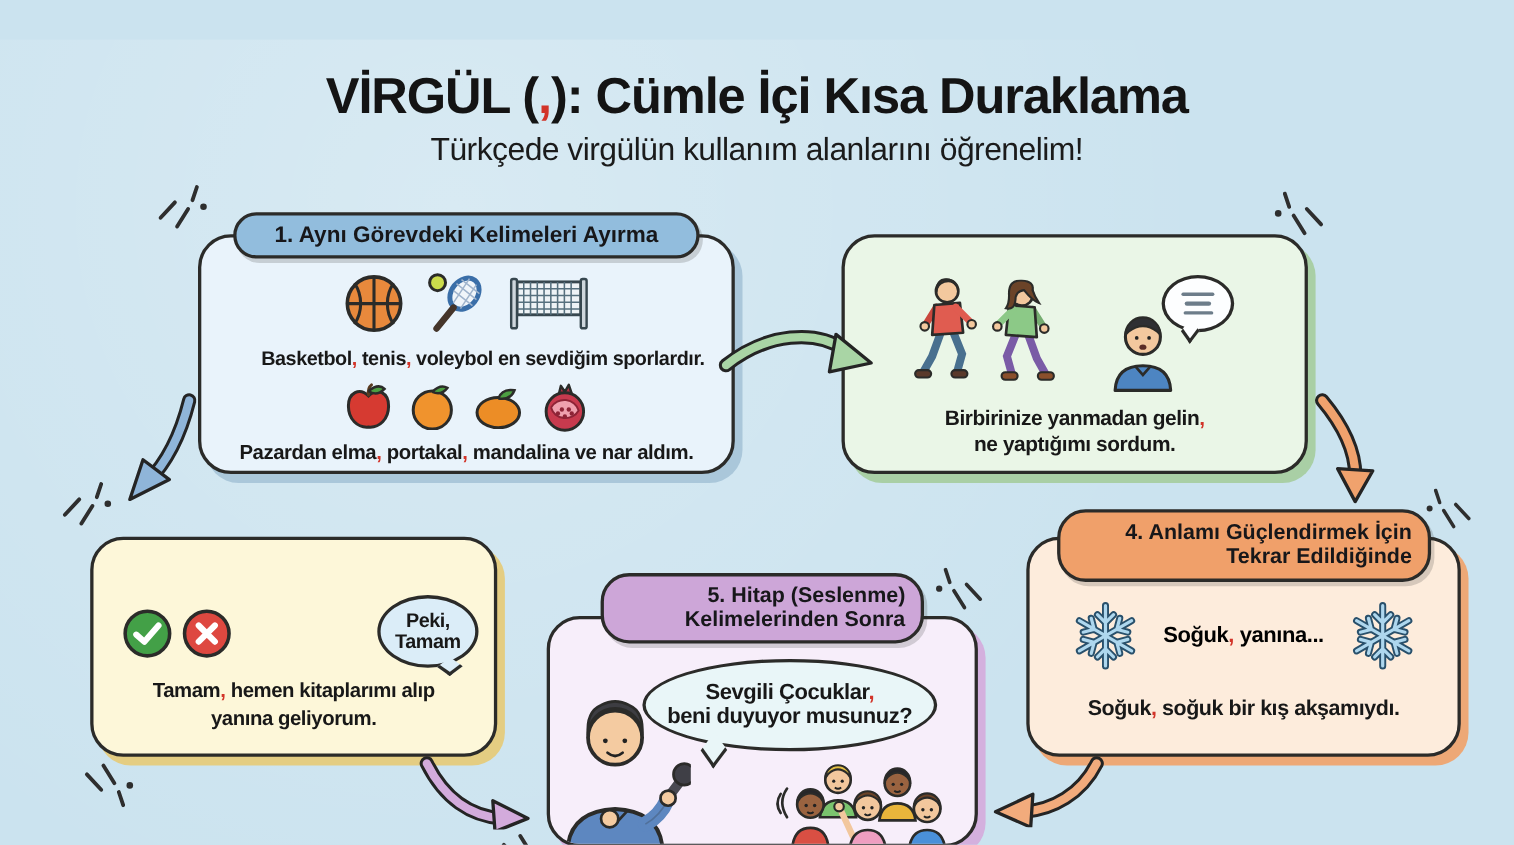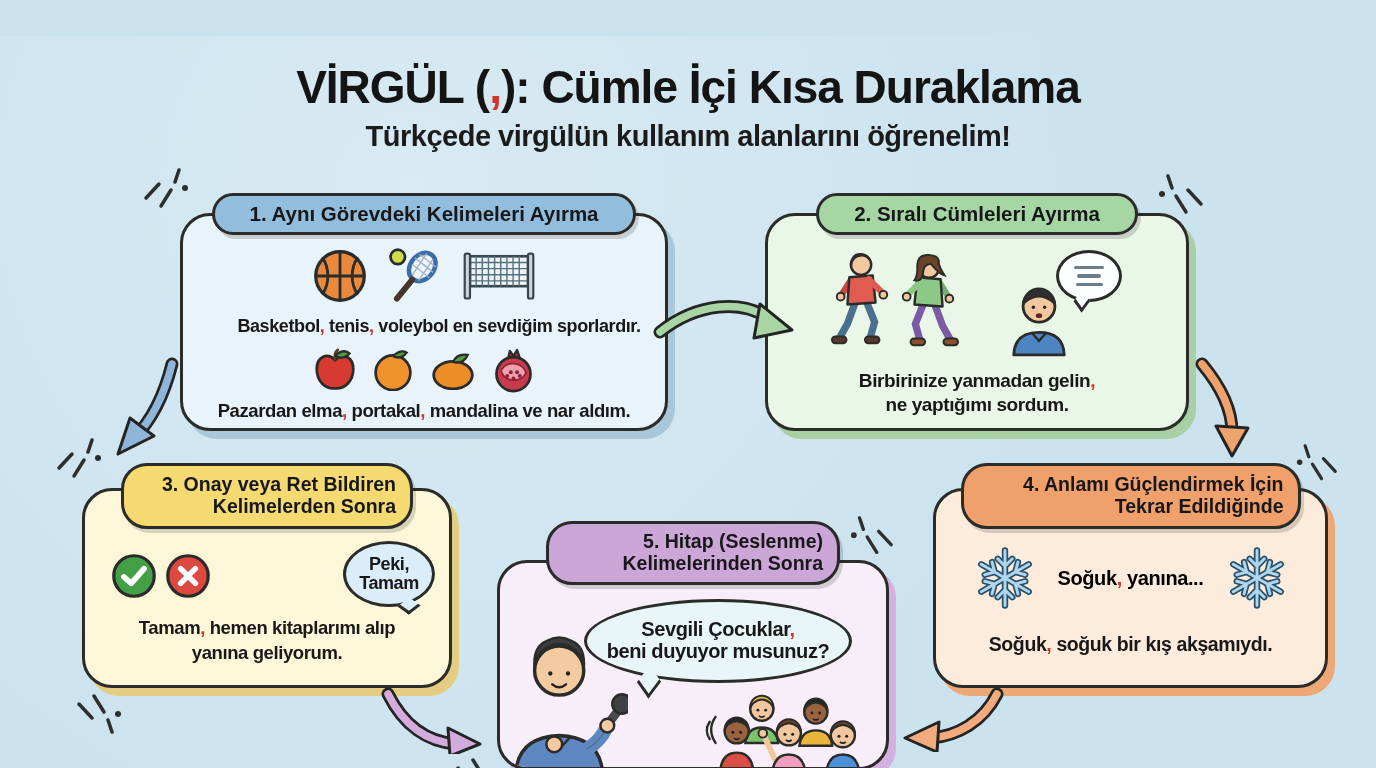--- a/index.html
+++ b/index.html
@@ -9,21 +9,21 @@
   html,body{width:1376px;height:768px;overflow:hidden}
   body{font-family:"Liberation Sans",sans-serif;background:var(--bg);}
   .canvas{position:relative;width:1376px;height:768px;background:var(--bg);
     background-image:radial-gradient(circle at 30% 20%, rgba(255,255,255,.25), rgba(255,255,255,0) 60%);margin-top:36px;}
   .rc{color:var(--red);}
   .red{color:var(--red);}
 
   .title{position:absolute;top:24px;left:0;width:100%;text-align:center;
     font-size:46px;font-weight:800;letter-spacing:-1px;color:#141414;}
   .subtitle{position:absolute;top:84px;left:0;width:100%;text-align:center;
-    font-size:29px;font-weight:700;letter-spacing:-.5px;color:#1b1b1b;}
+    font-size:29px;font-weight:400;letter-spacing:-.5px;color:#1b1b1b;}
 
   .box-group{position:absolute;}
   .box-body{position:absolute;left:0;top:0;width:100%;height:100%;
     background:var(--body);border:3.5px solid var(--outline);border-radius:30px;
     box-shadow:7px 8px 0 var(--shadow);overflow:hidden;}
   .pill{position:absolute;left:50%;transform:translateX(-50%);z-index:3;
     background:var(--hdr);border:3.5px solid var(--outline);border-radius:26px;
     display:flex;align-items:center;justify-content:center;text-align:right;
     font-weight:800;color:#17171a;line-height:1.12;padding:2px 14px;
     box-shadow:3px 4px 0 rgba(40,40,40,.18);}
@@ -143,42 +143,40 @@
       </svg>
       <div class="sb" style="left:288px;top:34px;width:66px;height:52px;background:#fdfeff;">
         <div class="bub-line"></div>
         <div class="bub-line" style="width:24px;"></div>
         <div class="bub-line" style="width:27px;"></div>
         <div class="tail t-left"></div>
       </div>
       <div class="sent" style="top:154px;font-size:19px;"><span>Birbirinize yanmadan gelin</span><span class="rc">,</span></div>
       <div class="sent" style="top:178px;font-size:19px;"><span>ne yaptığımı sordum.</span></div>
     </div>
-    <div class="pill" style="top:-20px;width:322px;height:42px;font-size:20.5px;">2. Sıralı Cümleleri Ayırma</div>
   </div>
 
   <div class="box-group" style="left: 82px; top: 452px; width: 370px; height: 200px; --hdr: #f4da70; --body: #fdf7d9; --shadow: #e4cd82;">
     <div class="box-body">
       <svg viewBox="0 0 50 50" width="46" height="46" style="position:absolute;left:26px;top:62px;">
         <circle cx="25" cy="25" r="22" fill="#43a047" stroke="#2b2b29" stroke-width="3.5"></circle>
         <path d="M14,26 L22,33 L36,17" fill="none" stroke="#fff" stroke-width="6" stroke-linecap="round" stroke-linejoin="round"></path>
       </svg>
       <svg viewBox="0 0 50 50" width="46" height="46" style="position:absolute;left:80px;top:62px;">
         <circle cx="25" cy="25" r="22" fill="#de4840" stroke="#2b2b29" stroke-width="3.5"></circle>
         <path d="M17,17 L33,33 M33,17 L17,33" fill="none" stroke="#fff" stroke-width="6" stroke-linecap="round"></path>
       </svg>
       <div class="sb" style="left:258px;top:50px;width:92px;height:66px;font-size:18px;">
         <span><span>Peki,</span></span>
         <span><span>Tamam</span></span>
         <div class="tail t-right"></div>
       </div>
       <div class="sent" style="top:126px;font-size:18.5px;"><span>Tamam</span><span class="rc">,</span><span> hemen kitaplarımı alıp</span></div>
       <div class="sent" style="top:151px;font-size:18.5px;"><span>yanına geliyorum.</span></div>
     </div>
-    <div class="pill" style="top:-25px;width:292px;height:66px;font-size:19.5px;">3. Onay veya Ret Bildiren Kelimelerden Sonra</div>
   </div>
 
   <div class="box-group" style="left: 933px; top: 452px; width: 395px; height: 200px; --hdr: #f0a06a; --body: #fdecdc; --shadow: #eda876;">
     <div class="box-body">
       <div class="row" style="top:52px;height:70px;gap:14px;">
         <svg viewBox="0 0 70 70" width="64" height="64">
           <g stroke="#29506b" stroke-width="7" stroke-linecap="round" fill="none">
             <g>
                 <path d="M35,5 L35,65 M27,14 L35,22 L43,14 M27,56 L35,48 L43,56"></path>
               </g>

